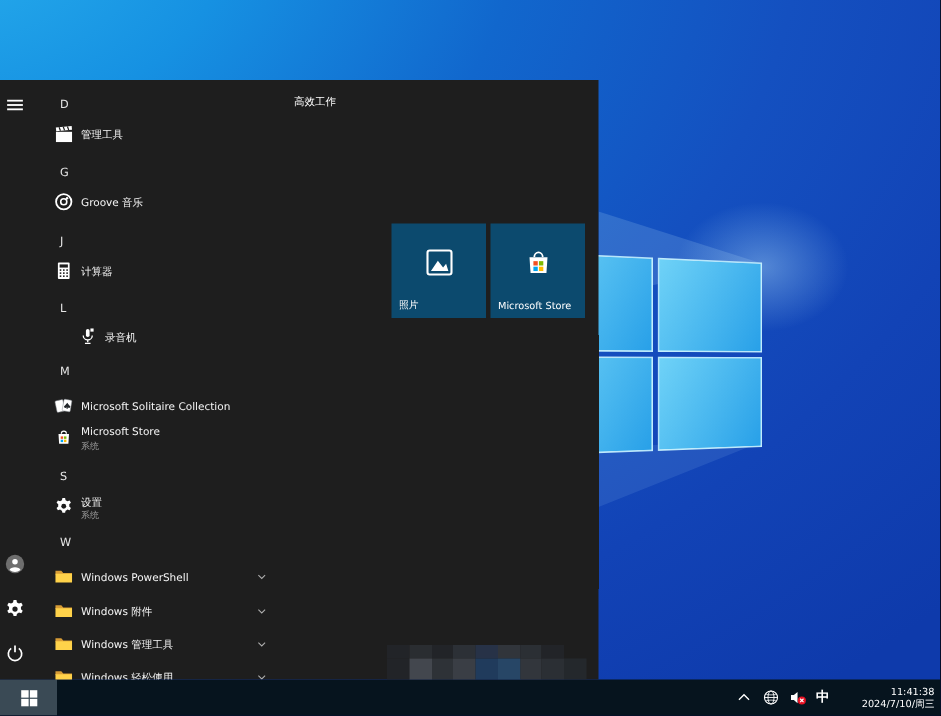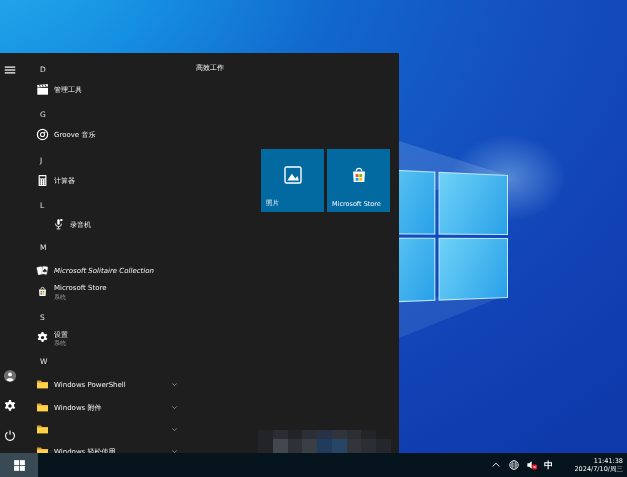--- a/index.html
+++ b/index.html
@@ -39,21 +39,21 @@
   .row.app, .row.folder { height:22px; }
   .letter-label { position:absolute; left:40px; top:0; font-size:7.5px; line-height:14px; color:#e6e6e6; }
   .a-icon { position:absolute; left:36px; top:4px; width:13px; height:13px; }
   .a-label { position:absolute; left:54px; top:0; line-height:22px; font-size:7px;
     color:#f5f5f5; white-space:nowrap; }
   .a-label.two { line-height:normal; top:3px; }
   .a-sub { position:absolute; left:54px; top:12px; font-size:6px; color:#9b9b9b; }
   .f-chevron { position:absolute; left:170px; top:6px; width:9px; height:9px; }
 
   .tile-heading { position:absolute; left:196px; top:10px; font-size:7px; color:#fff; white-space:nowrap;font-family:Liberation Mono, monospace; }
-  .tile { position:absolute; top:96px; width:63px; height:63px; background:#0369a1; }
+  .tile { position:absolute; top:96px; width:63px; height:63px; background:#0c4a6e; }
   .tile .t-icon { position:absolute; left:50%; top:15px; transform:translateX(-50%); width:22px; height:22px; }
   .tile .t-label { position:absolute; left:5px; bottom:4px; font-size:6.5px; color:#fff; white-space:nowrap; }
 
   
   .redaction { position:absolute; left:258px; top:430px; width:133px; height:23px;
     display:flex; z-index:6; }
   .redaction .col { flex:1; display:flex; flex-direction:column; }
   .redaction .col div:first-child { height:9px; }
   .redaction .col div:last-child { flex:1; }
 
@@ -178,21 +178,21 @@
               <path d="M4.3 6.9 a3.7 3.7 0 0 0 7.4 0" fill="none" stroke="#fff" stroke-width="1.1"></path>
               <line x1="8" y1="10.6" x2="8" y2="12.6" stroke="#fff" stroke-width="1.1"></line>
               <line x1="5.7" y1="13.4" x2="10.3" y2="13.4" stroke="#fff" stroke-width="1.1"></line>
             </svg>
           </span>
           <span class="a-label">录音机</span>
         </div>
         <div class="row letter" style="top: 188px;">
           <span class="letter-label">M</span>
         </div>
-        <div class="row app" style="top: 207px; font-style: italic;">
+        <div class="row app" style="top: 207px;">
           <span class="a-icon">
             <svg viewBox="0 0 16 16">
               <rect x="1.6" y="3.4" width="6.6" height="9.6" rx="0.9" fill="#fff" stroke="#8a8f94" stroke-width="0.4" transform="rotate(-12 4.9 8.2)"></rect>
               <rect x="7.4" y="3" width="6.6" height="9.6" rx="0.9" fill="#fff" stroke="#8a8f94" stroke-width="0.4" transform="rotate(10 10.7 7.8)"></rect>
               <path d="M10.9 5.6 l1.7 2.2 a1 1 0 1 1 -1.2 1.2 l-.1 1.4 h-1 l-.1-1.4 a1 1 0 1 1 -1.2-1.2 z" fill="#23272b"></path>
             </svg>
           </span>
           <span class="a-label">Microsoft Solitaire Collection</span>
         </div>
         <div class="row app" style="top: 228px;">
@@ -253,20 +253,21 @@
             </svg>
           </span>
         </div>
         <div class="row folder" style="top: 366px;">
           <span class="a-icon">
             <svg viewBox="0 0 16 16">
               <path d="M1.2 3.1 h4.8 l1.6 1.9 h7.2 v1.2 H1.2z" fill="#d79c36"></path>
               <path d="M1.2 5.5 h13.6 v7.3 H1.2z" fill="#ffd24a"></path>
             </svg>
           </span>
+          <span class="a-label">Windows 管理工具</span>
           <span class="f-chevron">
             <svg viewBox="0 0 16 16">
               <path d="M4 6 L8 10 L12 6" fill="none" stroke="#b0b0b0" stroke-width="1.2"></path>
             </svg>
           </span>
         </div>
         <div class="row folder" style="top: 388px; padding-left: 29px;">
           <span class="a-icon">
             <svg viewBox="0 0 16 16">
               <path d="M1.2 3.1 h4.8 l1.6 1.9 h7.2 v1.2 H1.2z" fill="#d79c36"></path>

